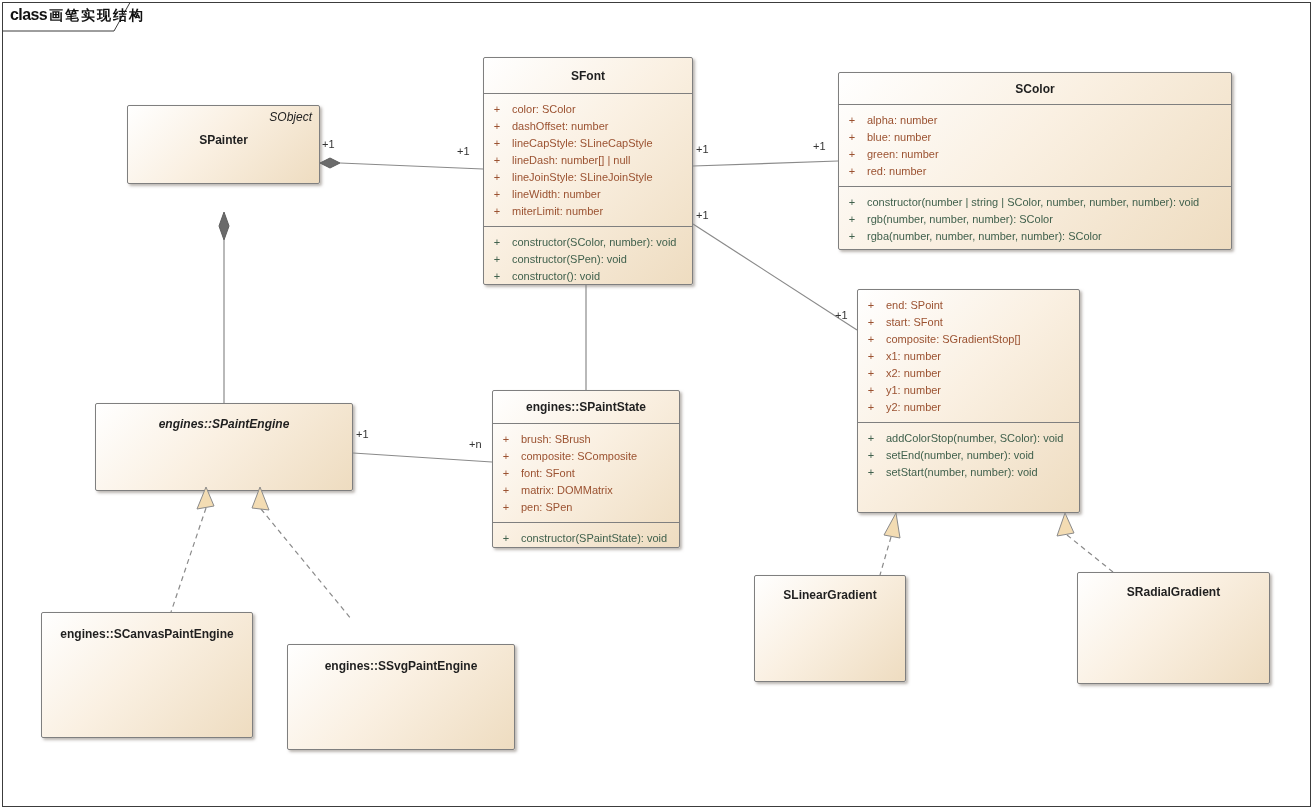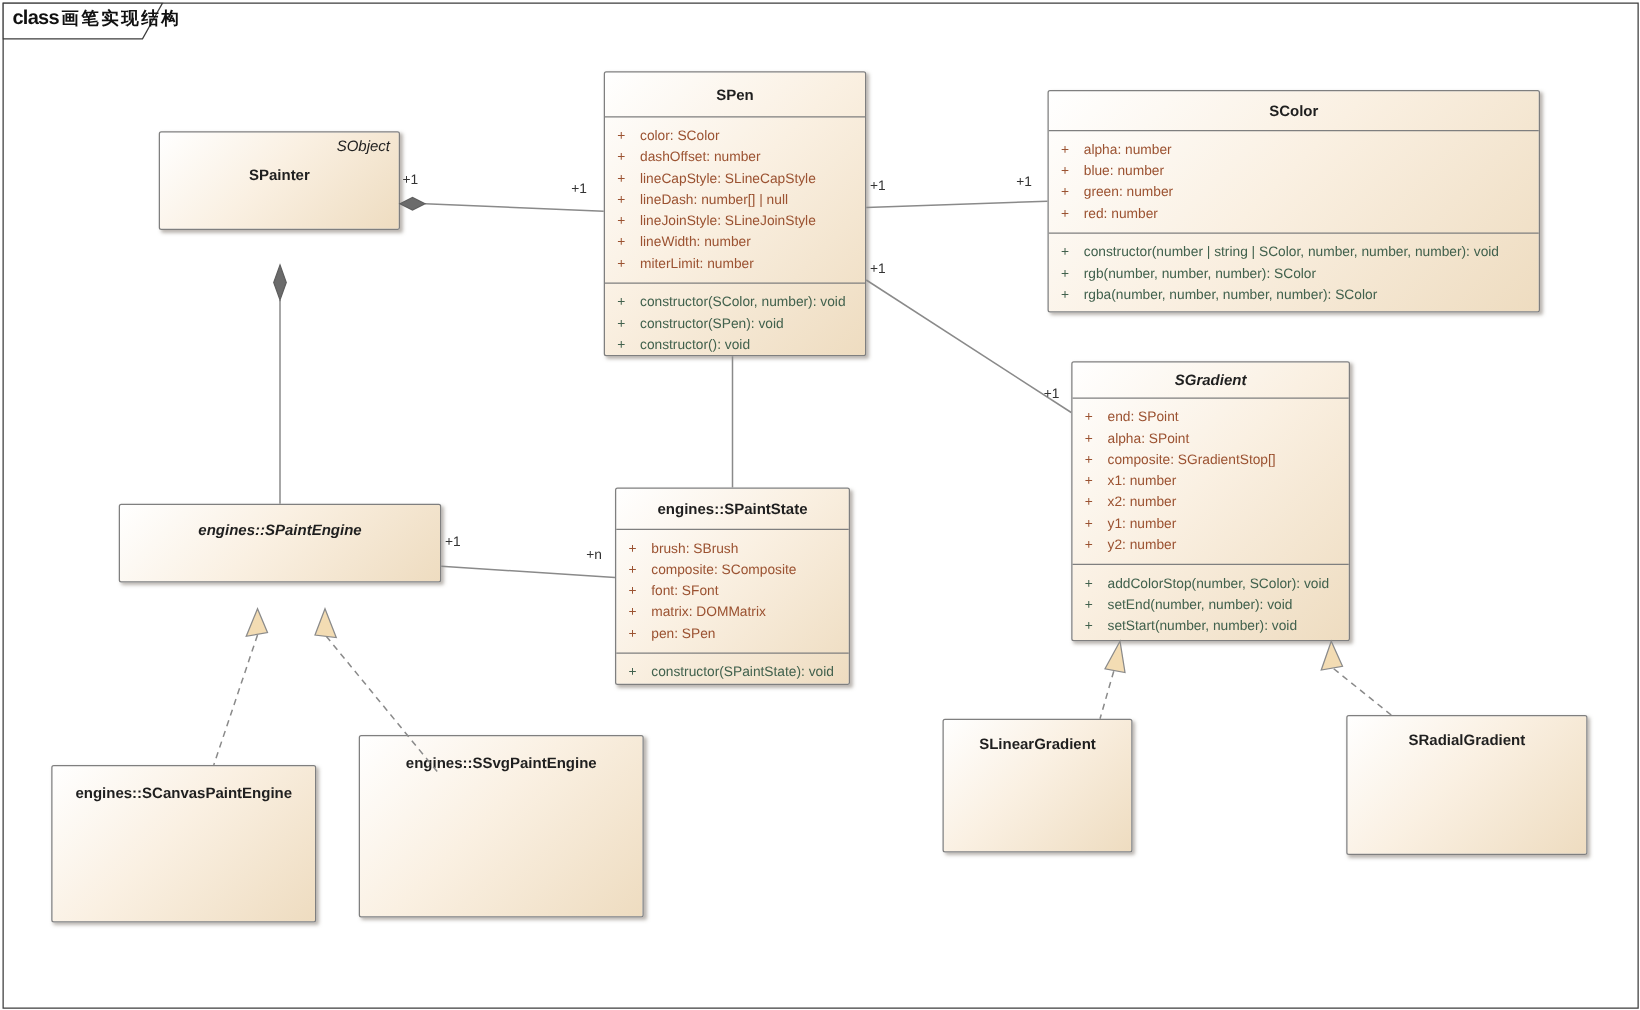--- a/index.html
+++ b/index.html
@@ -43,21 +43,21 @@
   <path d="M0.5,0.5 H128 L112,29 H0.5 Z" fill="#ffffff" stroke="#3c3c3c" stroke-width="1"></path>
 </svg>
 <div class="tab-text"><span class="kw">class</span><span class="ttl">画笔实现结构</span></div>
 
 <div class="uml-box" style="left:127px;top:105px;width:193px;height:79px;">
   <div class="stereo">SObject</div>
   <div class="box-title" style="padding-top:27px;">SPainter</div>
 </div>
 
 <div class="uml-box" style="left:483px;top:57px;width:210px;height:228px;">
-  <div class="box-title hdr" style="height:36px;line-height:36px;">SPen</div>
+  <div class="box-title hdr" style="height:36px;line-height:36px;">SFont</div>
   <div class="members">
     <div class="mr a"><span class="vis">+</span><span class="mt">color: SColor</span></div>
     <div class="mr a"><span class="vis">+</span><span class="mt">dashOffset: number</span></div>
     <div class="mr a"><span class="vis">+</span><span class="mt">lineCapStyle: SLineCapStyle</span></div>
     <div class="mr a"><span class="vis">+</span><span class="mt">lineDash: number[] | null</span></div>
     <div class="mr a"><span class="vis">+</span><span class="mt">lineJoinStyle: SLineJoinStyle</span></div>
     <div class="mr a"><span class="vis">+</span><span class="mt">lineWidth: number</span></div>
     <div class="mr a"><span class="vis">+</span><span class="mt">miterLimit: number</span></div>
   </div>
   <div class="members ops">
@@ -76,24 +76,23 @@
     <div class="mr a"><span class="vis">+</span><span class="mt">red: number</span></div>
   </div>
   <div class="members ops">
     <div class="mr o"><span class="vis">+</span><span class="mt">constructor(number | string | SColor, number, number, number): void</span></div>
     <div class="mr o"><span class="vis">+</span><span class="mt">rgb(number, number, number): SColor</span></div>
     <div class="mr o"><span class="vis">+</span><span class="mt">rgba(number, number, number, number): SColor</span></div>
   </div>
 </div>
 
 <div class="uml-box" style="left:857px;top:289px;width:223px;height:224px;">
-  <div class="box-title hdr it" style="height:29px;line-height:29px;">SGradient</div>
   <div class="members">
     <div class="mr a"><span class="vis">+</span><span class="mt">end: SPoint</span></div>
-    <div class="mr a"><span class="vis">+</span><span class="mt">alpha: SPoint</span></div>
+    <div class="mr a"><span class="vis">+</span><span class="mt">start: SFont</span></div>
     <div class="mr a"><span class="vis">+</span><span class="mt">composite: SGradientStop[]</span></div>
     <div class="mr a"><span class="vis">+</span><span class="mt">x1: number</span></div>
     <div class="mr a"><span class="vis">+</span><span class="mt">x2: number</span></div>
     <div class="mr a"><span class="vis">+</span><span class="mt">y1: number</span></div>
     <div class="mr a"><span class="vis">+</span><span class="mt">y2: number</span></div>
   </div>
   <div class="members ops">
     <div class="mr o"><span class="vis">+</span><span class="mt">addColorStop(number, SColor): void</span></div>
     <div class="mr o"><span class="vis">+</span><span class="mt">setEnd(number, number): void</span></div>
     <div class="mr o"><span class="vis">+</span><span class="mt">setStart(number, number): void</span></div>
@@ -107,29 +106,29 @@
     <div class="mr a"><span class="vis">+</span><span class="mt">composite: SComposite</span></div>
     <div class="mr a"><span class="vis">+</span><span class="mt">font: SFont</span></div>
     <div class="mr a"><span class="vis">+</span><span class="mt">matrix: DOMMatrix</span></div>
     <div class="mr a"><span class="vis">+</span><span class="mt">pen: SPen</span></div>
   </div>
   <div class="members ops">
     <div class="mr o"><span class="vis">+</span><span class="mt">constructor(SPaintState): void</span></div>
   </div>
 </div>
 
-<div class="uml-box" style="left:95px;top:403px;width:258px;height:63px;">
+<div class="uml-box" style="left:95px;top:403px;width:258px;height:88px;">
   <div class="box-title it" style="padding-top:13px;">engines::SPaintEngine</div>
 </div>
 
 <div class="uml-box" style="left:41px;top:612px;width:212px;height:126px;">
   <div class="box-title" style="padding-top:14px;">engines::SCanvasPaintEngine</div>
 </div>
 
-<div class="uml-box" style="left:287px;top:588px;width:228px;height:146px;">
+<div class="uml-box" style="left:287px;top:644px;width:228px;height:106px;">
   <div class="box-title" style="padding-top:14px;">engines::SSvgPaintEngine</div>
 </div>
 
 <div class="uml-box" style="left:754px;top:575px;width:152px;height:107px;">
   <div class="box-title" style="padding-top:12px;">SLinearGradient</div>
 </div>
 
 <div class="uml-box" style="left:1077px;top:572px;width:193px;height:112px;">
   <div class="box-title" style="padding-top:12px;">SRadialGradient</div>
 </div>

